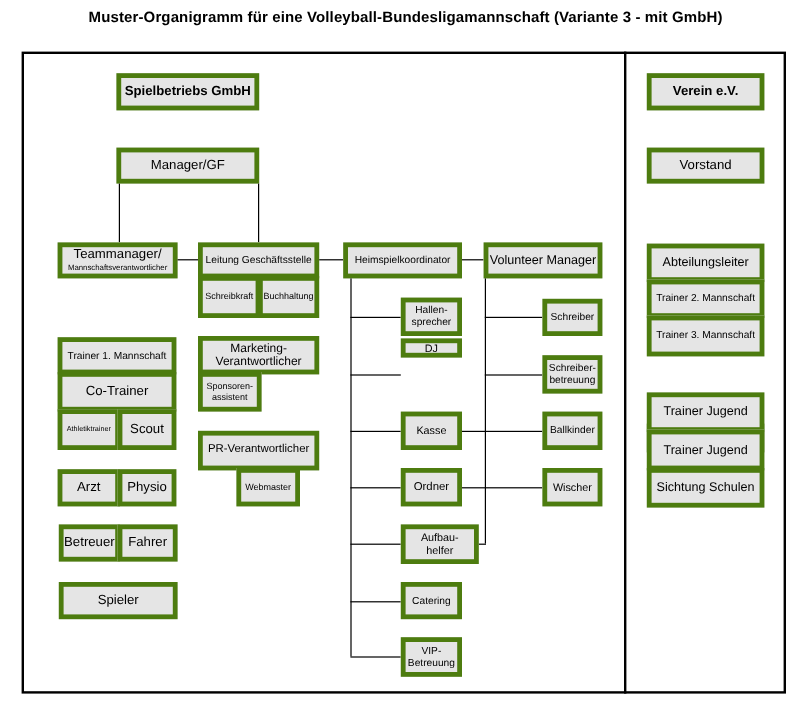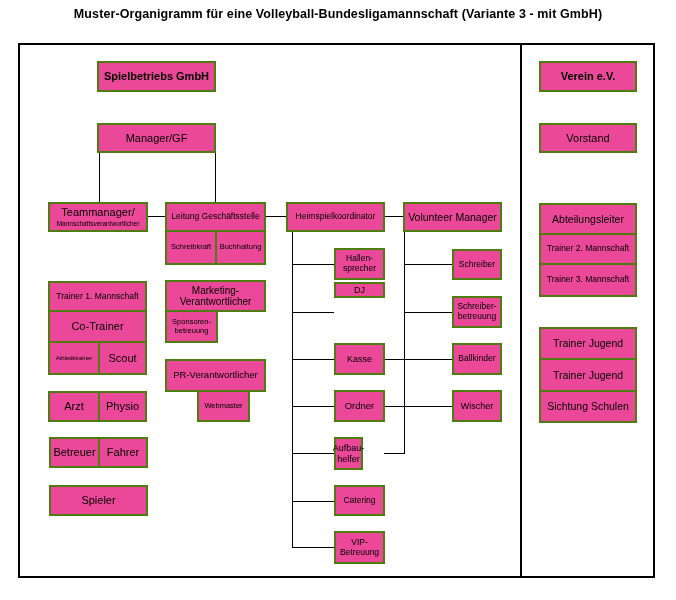--- a/index.html
+++ b/index.html
@@ -1,21 +1,21 @@
 <!DOCTYPE html>
 <html><head>
 <meta charset="utf-8">
 <style>
   html,body{margin:0;padding:0;background:#fff;}
   .canvas{position:relative;width:676px;height:600px;background:#ffffff;
           font-family:"Liberation Sans",sans-serif;color:#000;overflow:hidden;}
   .title{position:absolute;left:0;top:7px;width:676px;text-align:center;
          font-size:12.5px;font-weight:bold;letter-spacing:0.1px;}
   .frame{position:absolute;border:2px solid #000;background:transparent;box-sizing:border-box;}
-  .box{position:absolute;border:2px solid #4d7c0f;background:#ec4899;box-sizing:border-box;
+  .box{position:absolute;border:4px solid #4d7c0f;background:#e5e5e5;box-sizing:border-box;
        display:flex;flex-direction:column;align-items:center;justify-content:center;
        text-align:center;white-space:pre-line;line-height:1.15;font-size:9px;}
   .bold{font-weight:bold;}
   .fs11{font-size:11px;}
   .fs105{font-size:10.5px;}
   .fs10{font-size:10px;}
   .fs95{font-size:9.5px;}
   .fs9{font-size:9px;}
   .fs85{font-size:8.5px;}
   .fs75{font-size:7.5px;}
@@ -72,21 +72,21 @@
   <div class="hline" style="left:384px;top:453px;width:21px;"></div>
 
   <div class="hline" style="left:404px;top:264px;width:48px;"></div>
   <div class="hline" style="left:404px;top:312px;width:48px;"></div>
 
   <div class="box fs85" style="left:334px;top:248px;width:51px;height:32px;">Hallen-
 sprecher</div>
   <div class="box fs9" style="left:334px;top:282px;width:51px;height:16px;">DJ</div>
   <div class="box fs9" style="left:334px;top:343px;width:51px;height:32px;">Kasse</div>
   <div class="box fs95" style="left:334px;top:390px;width:51px;height:32px;">Ordner</div>
-  <div class="box fs9" style="left:334px;top:437px;width:29px;height:33px;">Aufbau-
+  <div class="box fs9" style="left:334px;top:437px;width:65px;height:33px;">Aufbau-
 helfer</div>
   <div class="box fs85" style="left:334px;top:485px;width:51px;height:31px;">Catering</div>
   <div class="box fs85" style="left:334px;top:531px;width:51px;height:33px;">VIP-
 Betreuung</div>
 
   <div class="box fs85" style="left:452px;top:249px;width:50px;height:31px;">Schreiber</div>
   <div class="box fs85" style="left:452px;top:296px;width:50px;height:32px;">Schreiber-
 betreuung</div>
   <div class="box fs85" style="left:452px;top:343px;width:50px;height:32px;">Ballkinder</div>
   <div class="box fs9" style="left:452px;top:390px;width:50px;height:32px;">Wischer</div>
@@ -97,21 +97,21 @@
   <div class="box fs11" style="left:98px;top:341px;width:49px;height:34px;">Scout</div>
   <div class="box fs11" style="left:48px;top:391px;width:52px;height:31px;">Arzt</div>
   <div class="box fs11" style="left:98px;top:391px;width:49px;height:31px;">Physio</div>
   <div class="box fs11" style="left:49px;top:437px;width:51px;height:31px;">Betreuer</div>
   <div class="box fs11" style="left:98px;top:437px;width:50px;height:31px;">Fahrer</div>
   <div class="box fs11" style="left:49px;top:485px;width:99px;height:31px;">Spieler</div>
 
   <div class="box fs10" style="left:165px;top:280px;width:101px;height:32px;">Marketing-
 Verantwortlicher</div>
   <div class="box fs75" style="left:165px;top:310px;width:53px;height:33px;">Sponsoren-
-betreuung</div>
+assistent</div>
   <div class="box fs95" style="left:165px;top:359px;width:101px;height:33px;">PR-Verantwortlicher</div>
   <div class="box fs75" style="left:165px;top:390px;width:53px;height:32px;margin-left:32px;">Webmaster</div>
 
   <div class="box bold fs11" style="left:539px;top:61px;width:98px;height:31px;">Verein e.V.</div>
   <div class="box fs11" style="left:539px;top:123px;width:98px;height:30px;">Vorstand</div>
   <div class="box fs105" style="left:539px;top:203px;width:98px;height:32px;">Abteilungsleiter</div>
   <div class="box fs85" style="left:539px;top:233px;width:98px;height:32px;">Trainer 2. Mannschaft</div>
   <div class="box fs85" style="left:539px;top:263px;width:98px;height:34px;">Trainer 3. Mannschaft</div>
   <div class="box fs85" style="left:539px;top:305px;width:98px;height:24px;margin-top:48px;">Trainer 4. Mannschaft</div>
   <div class="box fs105" style="left:539px;top:327px;width:98px;height:33px;">Trainer Jugend</div>

